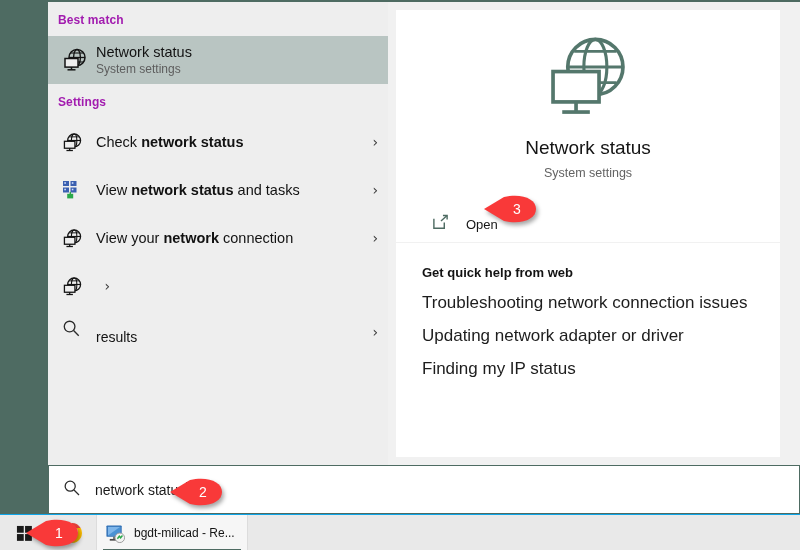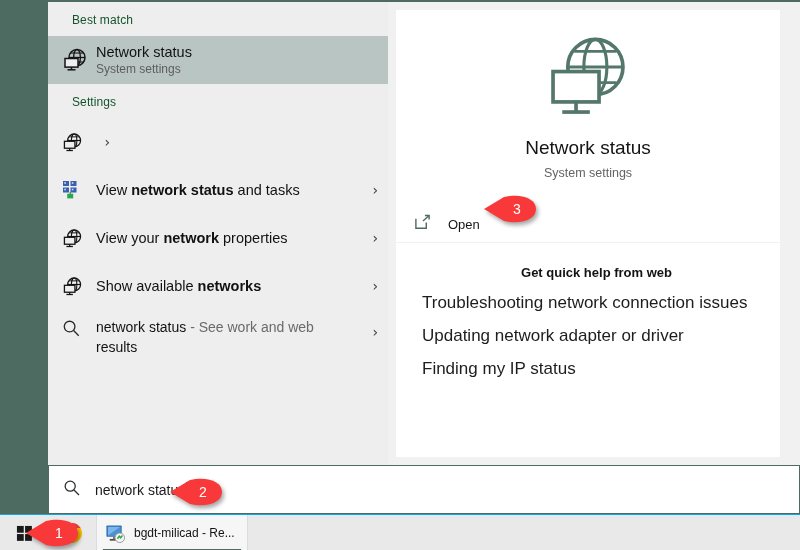--- a/index.html
+++ b/index.html
@@ -28,23 +28,23 @@
   
   #results-pane {
     position: absolute;
     left: 0; top: 0;
     width: 340px; height: 463px;
     background: #eeeeee;
     box-sizing: border-box;
   }
   .section-header {
     font-size: 12px;
-    font-weight: normal;
-    color: #14532d;
-    padding: 11px 0 9px 24px;
+    font-weight: bold;
+    color: #a21caf;
+    padding: 11px 0 9px 10px;
     letter-spacing: .1px;
   }
   .result-row {
     display: flex;
     align-items: center;
     height: 48px;
     padding: 0 10px 0 14px;
     box-sizing: border-box;
     cursor: default;
   }
@@ -94,30 +94,29 @@
   #big-icon { margin: 22px auto 0; width: 92px; height: 92px; display:block; }
   #preview-title {
     text-align: center; font-size: 19px; color: #141414;
     margin-top: 12px; line-height: 23px;
   }
   #preview-sub {
     text-align: center; font-size: 12.5px; color: #636363; margin-top: 7px;
   }
   .open-row {
     display: flex; align-items: center;
-    height: 44px; padding-left: 18px; margin-top: 22px;
+    height: 44px; padding-left: 36px; margin-top: 22px;
     box-sizing: border-box;
   }
   .open-row .oi { width: 34px; flex: 0 0 34px; }
   .open-row .otext { font-size: 13px; color: #161616; }
 
   .help-title {
     font-size: 13px; font-weight: bold; color: #131313;
     padding: 22px 9px 0 26px;
-    text-align: center;
   }
   .help-link {
     font-size: 17px; color: #1d1d1d;
     padding: 13px 0 0 26px; cursor: default;
   }
 
   
   #search-bar {
     position: absolute;
     left: 0; top: 463px;
@@ -227,20 +226,25 @@
         <div class="icon-box">
           <svg width="21" height="21" viewBox="0 0 26 26">
             <circle cx="15" cy="10.5" r="8" fill="none" stroke="#141414" stroke-width="1.6"></circle>
             <ellipse cx="15" cy="10.5" rx="3.4" ry="8" fill="none" stroke="#141414" stroke-width="1.4"></ellipse>
             <line x1="7" y1="10.5" x2="23" y2="10.5" stroke="#141414" stroke-width="1.4"></line>
             <line x1="8.6" y1="6" x2="21.4" y2="6" stroke="#141414" stroke-width="1.2"></line>
             <rect x="3" y="11.5" width="13" height="8.6" fill="#eeeeee" stroke="#141414" stroke-width="1.6"></rect>
             <line x1="9.5" y1="20.1" x2="9.5" y2="22.6" stroke="#141414" stroke-width="1.6"></line>
             <line x1="5.5" y1="22.9" x2="13.5" y2="22.9" stroke="#141414" stroke-width="1.6"></line>
           </svg>
+        </div>
+        <div class="labels">
+          <span class="result-title">
+            <span>Check </span><b>network status</b><span></span>
+          </span>
         </div>
         <div class="chev">›</div>
       </div>
 
       <div class="result-row">
         <div class="icon-box">
           <svg width="20" height="20" viewBox="0 0 20 20">
             <rect x="1" y="1" width="6" height="5" fill="#3a5fb0"></rect>
             <rect x="8.5" y="1" width="6" height="5" fill="#3a5fb0"></rect>
             <rect x="1" y="7.5" width="6" height="5" fill="#3a5fb0"></rect>
@@ -268,58 +272,50 @@
             <ellipse cx="15" cy="10.5" rx="3.4" ry="8" fill="none" stroke="#141414" stroke-width="1.4"></ellipse>
             <line x1="7" y1="10.5" x2="23" y2="10.5" stroke="#141414" stroke-width="1.4"></line>
             <line x1="8.6" y1="6" x2="21.4" y2="6" stroke="#141414" stroke-width="1.2"></line>
             <rect x="3" y="11.5" width="13" height="8.6" fill="#eeeeee" stroke="#141414" stroke-width="1.6"></rect>
             <line x1="9.5" y1="20.1" x2="9.5" y2="22.6" stroke="#141414" stroke-width="1.6"></line>
             <line x1="5.5" y1="22.9" x2="13.5" y2="22.9" stroke="#141414" stroke-width="1.6"></line>
           </svg>
         </div>
         <div class="labels">
           <span class="result-title">
-            <span>View your </span><b>network</b><span> properties</span>
+            <span>View your </span><b>network</b><span> connection</span>
           </span>
         </div>
         <div class="chev">›</div>
       </div>
 
       <div class="result-row">
         <div class="icon-box">
           <svg width="21" height="21" viewBox="0 0 26 26">
             <circle cx="15" cy="10.5" r="8" fill="none" stroke="#141414" stroke-width="1.6"></circle>
             <ellipse cx="15" cy="10.5" rx="3.4" ry="8" fill="none" stroke="#141414" stroke-width="1.4"></ellipse>
             <line x1="7" y1="10.5" x2="23" y2="10.5" stroke="#141414" stroke-width="1.4"></line>
             <line x1="8.6" y1="6" x2="21.4" y2="6" stroke="#141414" stroke-width="1.2"></line>
             <rect x="3" y="11.5" width="13" height="8.6" fill="#eeeeee" stroke="#141414" stroke-width="1.6"></rect>
             <line x1="9.5" y1="20.1" x2="9.5" y2="22.6" stroke="#141414" stroke-width="1.6"></line>
             <line x1="5.5" y1="22.9" x2="13.5" y2="22.9" stroke="#141414" stroke-width="1.6"></line>
           </svg>
         </div>
-        <div class="labels">
-          <span class="result-title">
-            <span>Show available </span><b>networks</b><span></span>
-          </span>
-        </div>
         <div class="chev">›</div>
       </div>
 
 
       <div class="result-row two-line">
         <div class="icon-box">
           <svg width="19" height="19" viewBox="0 0 20 20">
             <circle cx="8" cy="8" r="5.6" fill="none" stroke="#2b2b2b" stroke-width="1.4"></circle>
             <line x1="12.2" y1="12.2" x2="17.6" y2="17.6" stroke="#2b2b2b" stroke-width="1.4"></line>
           </svg>
         </div>
         <div class="labels">
-          <div class="wrapline">
-            <span>network status</span><span class="dim"> - See work and web</span>
-          </div>
           <div class="wrapline dim">results</div>
         </div>
         <div class="chev">›</div>
       </div>
 
     </div>
 
     <div id="preview-pane">
 
       <div id="preview-card">

